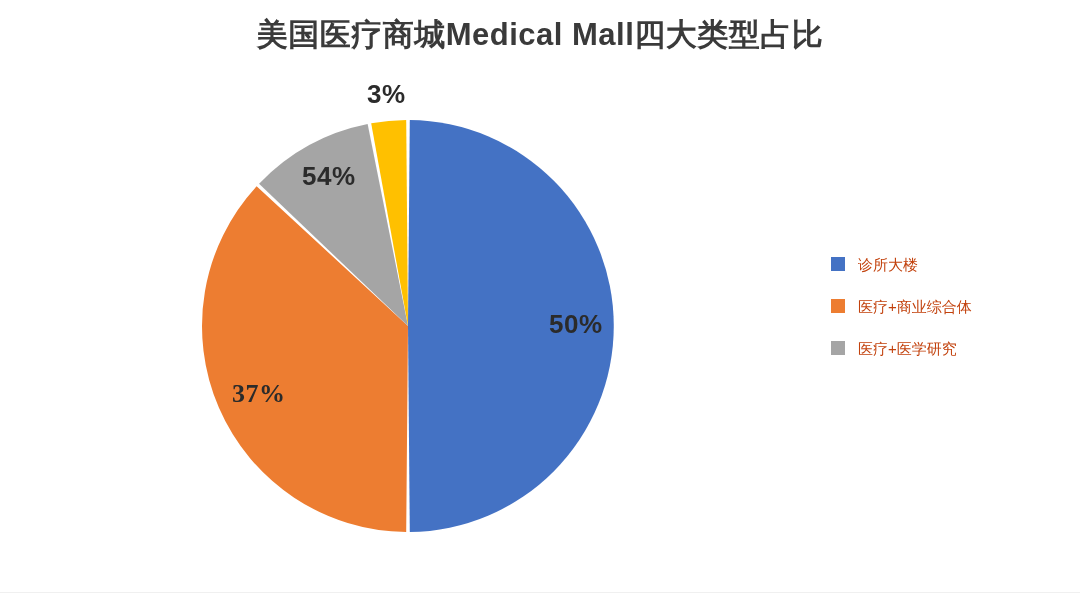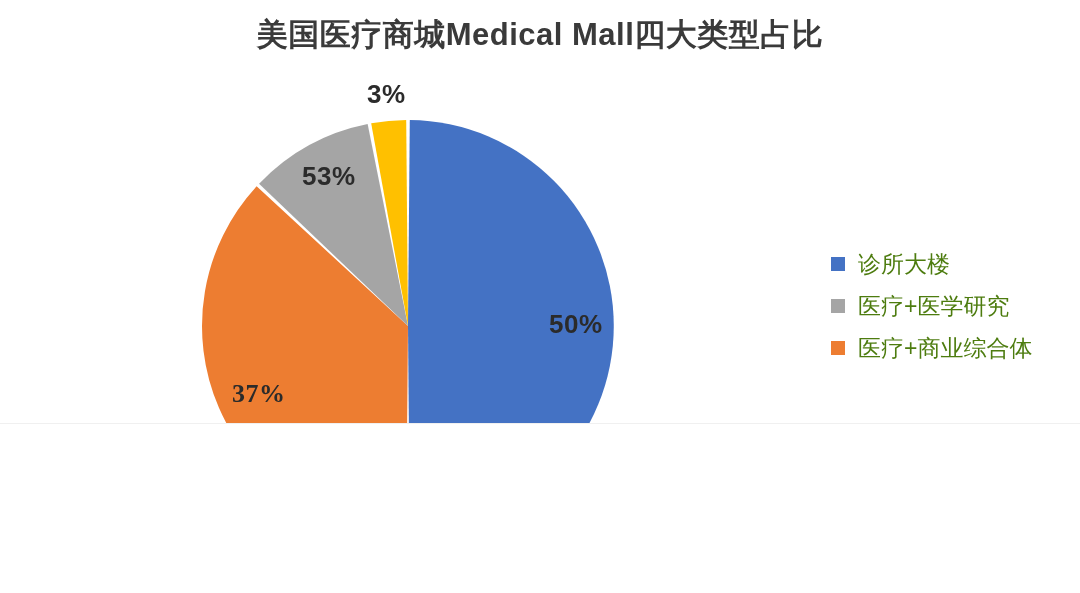--- a/index.html
+++ b/index.html
@@ -6,21 +6,21 @@
     margin: 0;
     padding: 0;
     background: #ffffff;
   }
   body {
     font-family: "Liberation Sans", "DejaVu Sans", sans-serif;
   }
   #canvas {
     position: relative;
     width: 1080px;
-    height: 424px;
+    height: 593px;
     background: #ffffff;
     overflow: hidden;
     border-bottom: 1px solid #f0f0f0;
     box-sizing: border-box;
   }
 
   
   #chart-title {
     position: absolute;
     left: 0;
@@ -73,22 +73,22 @@
     align-items: center;
     height: 42px;
   }
   .legend-swatch {
     width: 14px;
     height: 14px;
     flex: 0 0 14px;
     margin-right: 13px;
   }
   .legend-label {
-    font-size: 23px;
-    color: #4d7c0f;
+    font-size: 15px;
+    color: #c2410c;
     white-space: nowrap;
     line-height: 1;
   }
 </style>
 </head>
 <body>
 
 <div id="canvas">
 
   <div id="chart-title">美国医疗商城Medical Mall四大类型占比</div>
@@ -99,35 +99,35 @@
           <path d="M 208 208 L 209.80 2.01 A 206 206 0 0 1 209.80 413.99 Z" fill="#4472C4"></path>
           <path d="M 208 208 L 206.20 413.99 A 206 206 0 0 1 56.61 68.30 Z" fill="#ED7D31"></path>
           <path d="M 208 208 L 59.07 65.68 A 206 206 0 0 1 167.64 5.99 Z" fill="#A5A5A5"></path>
           <path d="M 208 208 L 171.17 5.32 A 206 206 0 0 1 206.20 2.01 Z" fill="#FFC000"></path>
         </g>
     </svg>
   </div>
 
   <div class="data-label" id="label-0">50%</div>
   <div class="data-label" id="label-1">37%</div>
-  <div class="data-label" id="label-2">53%</div>
+  <div class="data-label" id="label-2">54%</div>
   <div class="data-label" id="label-3">3%</div>
 
   <div id="legend">
 
     <div class="legend-row">
       <span class="legend-swatch" id="sw-0" style="background: rgb(68, 114, 196);"></span>
       <span class="legend-label">诊所大楼</span>
     </div>
 
     <div class="legend-row">
-      <span class="legend-swatch" id="sw-2" style="background: rgb(165, 165, 165);"></span>
-      <span class="legend-label">医疗+医学研究</span>
+      <span class="legend-swatch" id="sw-1" style="background: rgb(237, 125, 49);"></span>
+      <span class="legend-label">医疗+商业综合体</span>
     </div>
 
     <div class="legend-row">
-      <span class="legend-swatch" id="sw-1" style="background: rgb(237, 125, 49);"></span>
-      <span class="legend-label">医疗+商业综合体</span>
+      <span class="legend-swatch" id="sw-2" style="background: rgb(165, 165, 165);"></span>
+      <span class="legend-label">医疗+医学研究</span>
     </div>
 
 
   </div>
 </div>
 
 </body></html>

